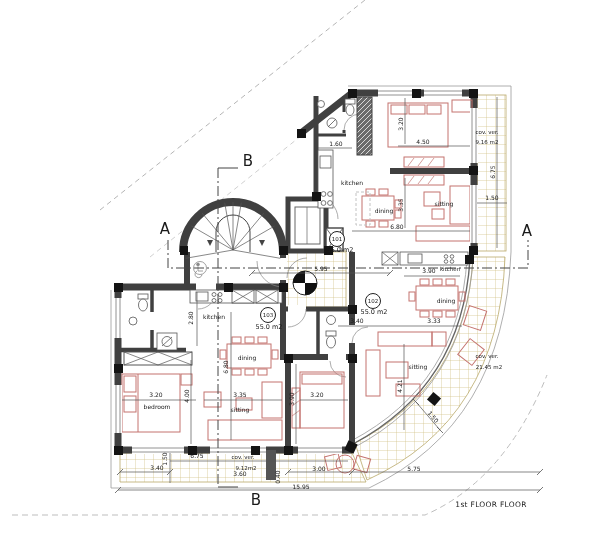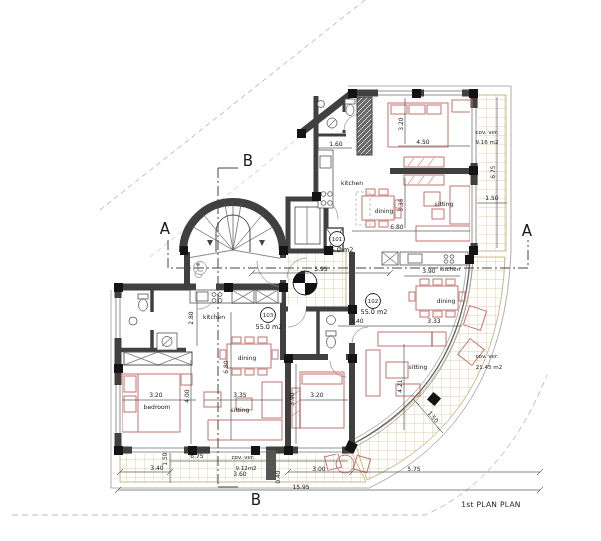--- a/index.html
+++ b/index.html
@@ -350,21 +350,21 @@
     <path d="M218,168 L238,168 M218,487 L238,487" stroke-dasharray="none"></path>
     <path d="M168,240 L168,268 L528,268 L528,240"></path>
   </g>
 </svg>
 
 <div class="lbl sec" style="left:165px;top:229px">A</div>
 <div class="lbl sec" style="left:527px;top:231px">A</div>
 <div class="lbl sec" style="left:248px;top:161px">B</div>
 <div class="lbl sec" style="left:256px;top:500px">B</div>
 
-<div class="lbl ttl" style="left:491px;top:505px">1st PLAN PLAN</div>
+<div class="lbl ttl" style="left:491px;top:505px">1st FLOOR FLOOR</div>
 
 <div class="aptnum" style="position:absolute;left:329px;top:231px">101</div>
 <div class="lbl area" style="left:340px;top:250px">55.0 m2</div>
 <div class="lbl" style="left:352px;top:183px">kitchen</div>
 <div class="lbl" style="left:384px;top:211px">dining</div>
 <div class="lbl" style="left:444px;top:204px">sitting</div>
 <div class="lbl small" style="left:487px;top:133px">cov. ver.</div>
 <div class="lbl small" style="left:487px;top:143px">9.16 m2</div>
 <div class="lbl" style="left:336px;top:144px">1.60</div>
 <div class="lbl rot" style="left:401px;top:124px">3.20</div>

